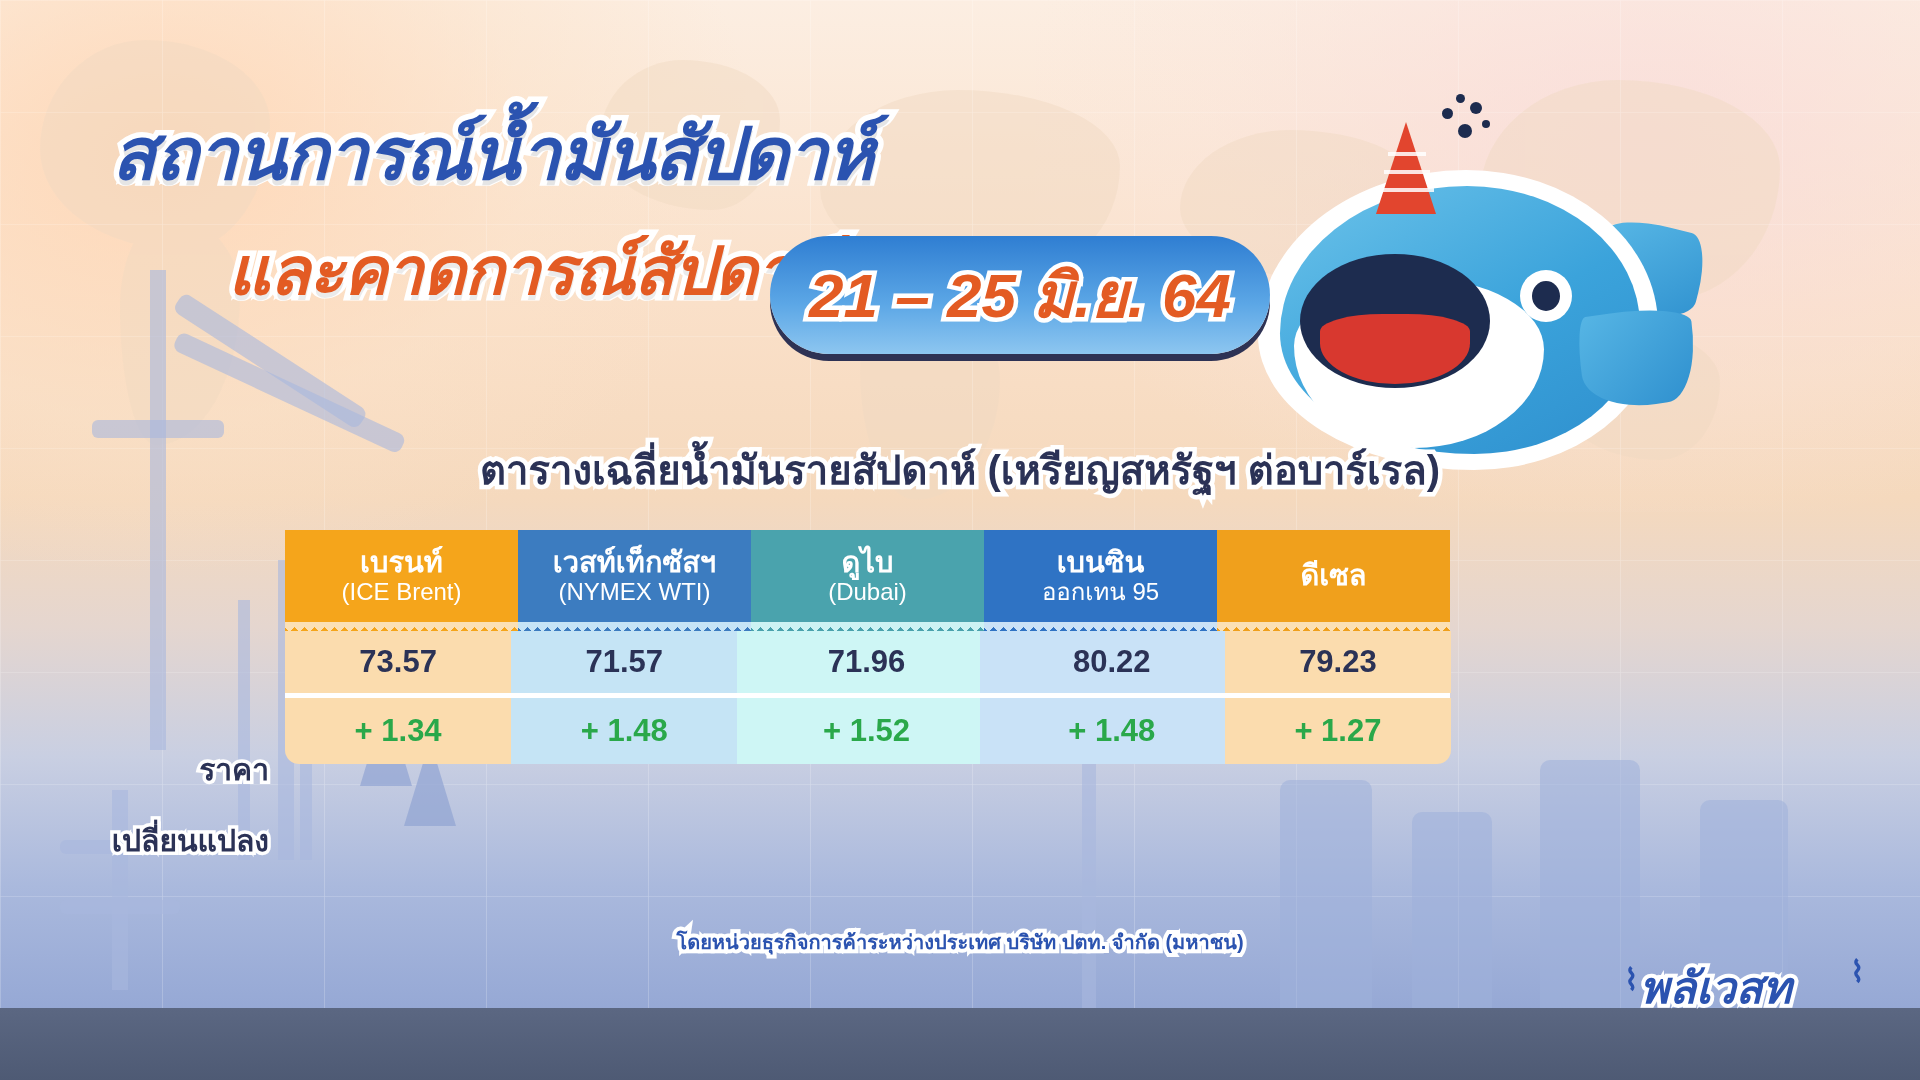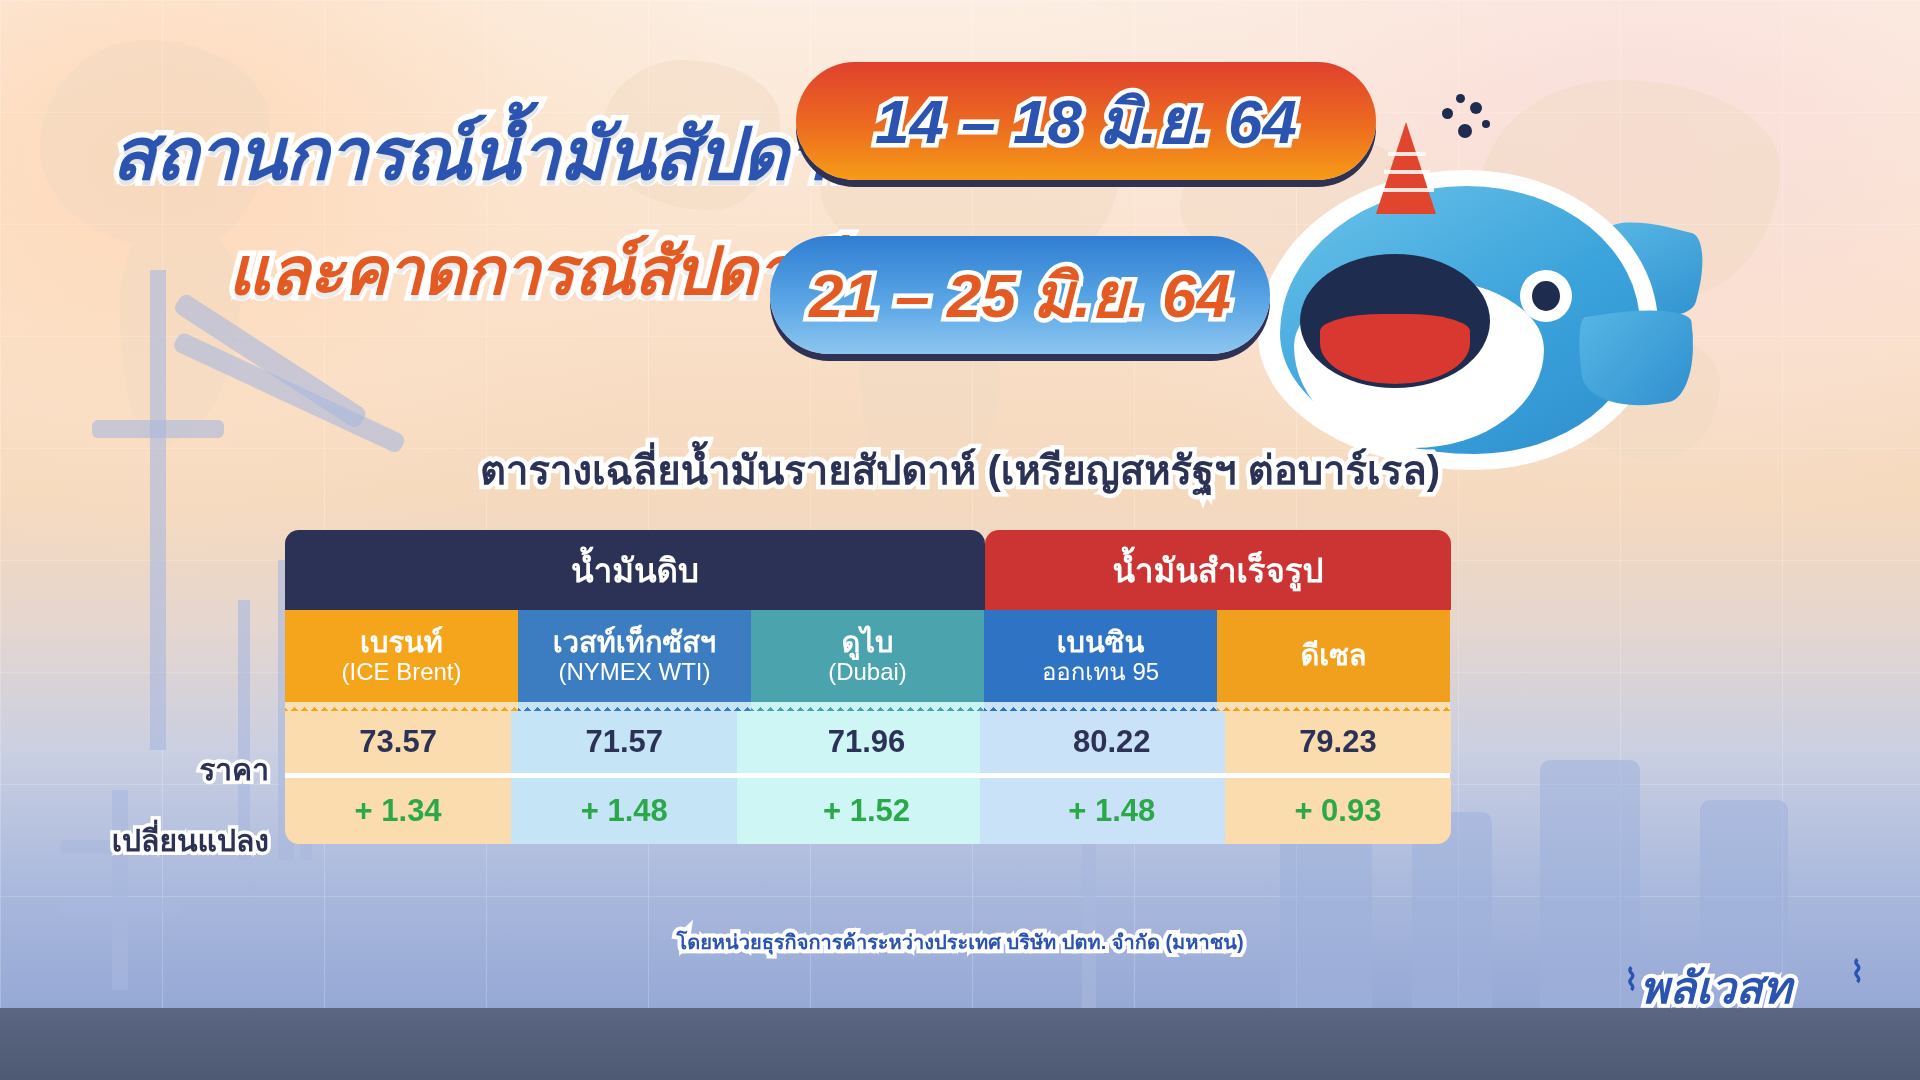--- a/index.html
+++ b/index.html
@@ -285,33 +285,28 @@
       <i style="left:22px;top:30px;width:14px;height:14px;"></i>
       <i style="left:6px;top:14px;width:11px;height:11px;"></i>
       <i style="left:34px;top:8px;width:12px;height:12px;"></i>
       <i style="left:20px;top:0px;width:9px;height:9px;"></i>
       <i style="left:46px;top:26px;width:8px;height:8px;"></i>
     </div>
   </div>
 
   <div class="head-wrap">
     <div class="title1">สถานการณ์น้ำมันสัปดาห์</div>
-    <div class="badge badge-orange">14 – 18 มิ.ย. 64</div>
     <div class="title2">และคาดการณ์สัปดาห์</div>
     <div class="badge badge-blue">21 – 25 มิ.ย. 64</div>
   </div>
 
   <div class="subtitle">ตารางเฉลี่ยน้ำมันรายสัปดาห์ (เหรียญสหรัฐฯ ต่อบาร์เรล)</div>
 
   <div class="table">
 
-    <div class="row">
-      <div class="grp grp-crude">น้ำมันดิบ</div>
-      <div class="grp grp-refined">น้ำมันสำเร็จรูป</div>
-    </div>
 
     <div class="row">
       <div class="col c-brent">
         <div class="t">เบรนท์</div>
         <div class="s">(ICE Brent)</div>
       </div>
       <div class="col c-wti">
         <div class="t">เวสท์เท็กซัสฯ</div>
         <div class="s">(NYMEX WTI)</div>
       </div>
@@ -351,21 +346,21 @@
         <i></i>
         <i></i>
         <i></i>
     </div>
 
     <div class="row rowlast">
       <div class="cell chg b1">+ 1.34</div>
       <div class="cell chg b2">+ 1.48</div>
       <div class="cell chg b3">+ 1.52</div>
       <div class="cell chg b4">+ 1.48</div>
-      <div class="cell chg b5">+ 0.93</div>
+      <div class="cell chg b5">+ 1.27</div>
     </div>
   </div>
 
   <div class="rowlabel lbl-price">ราคา</div>
   <div class="rowlabel lbl-change">เปลี่ยนแปลง</div>
 
   <div class="footer">โดยหน่วยธุรกิจการค้าระหว่างประเทศ บริษัท ปตท. จำกัด (มหาชน)</div>
 
   <div class="logo">
     <div class="spark" style="left:-16px;top:10px;">⌇</div>

